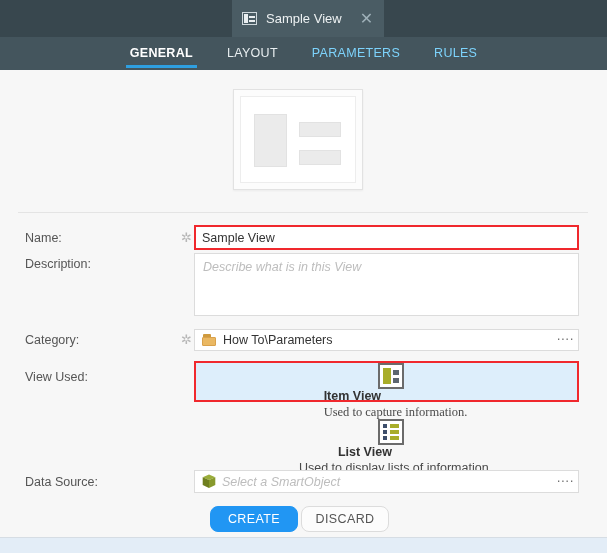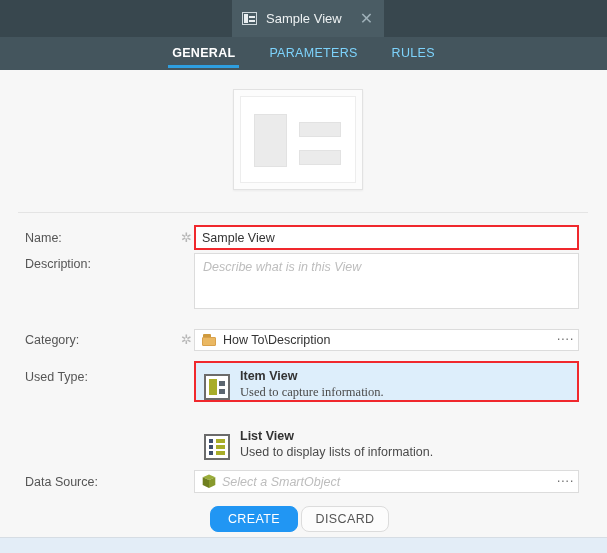--- a/index.html
+++ b/index.html
@@ -253,22 +253,23 @@
     position: relative;
     flex: 0 0 auto;
     margin-right: 6px;
   }
 
   
   .vt-option {
     position: absolute;
     box-sizing: border-box;
     display: flex;
-    align-items: flex-end;
+    align-items: center;
     cursor: pointer;
+    flex-direction: column;
   }
   .vt-option.selected {
     background: #ddeefb;
     border: 2px solid #f0282d;
   }
   .vt-icon {
     width: 26px; height: 26px;
     background: #ffffff;
     border: 2px solid #6b6b6b;
     box-sizing: border-box;
@@ -352,20 +353,21 @@
             <i></i>
           </span>
       </span>
       <span class="tab-title">Sample View</span>
       <span class="tab-close">✕</span>
     </div>
   </div>
 
   <div class="tabstrip">
     <div class="strip-tab active">GENERAL</div>
+    <div class="strip-tab lit">LAYOUT</div>
     <div class="strip-tab">PARAMETERS</div>
     <div class="strip-tab">RULES</div>
   </div>
 
   <div class="content">
 
     <div class="thumb-wrap">
       <div class="thumb-outer">
         <div class="thumb-inner">
           <div class="thumb-block"></div>
@@ -379,36 +381,36 @@
 
     <div class="form">
 
       <div class="lbl" style="left:25px; top:161px;">Name:</div>
       <div class="star" style="left:181px; top:161px;">✲</div>
       <div class="field redbox" style="left:194px; top:155px; width:385px; height:25px;">
         <span title="Sample View">Sample View</span>
       </div>
 
       <div class="lbl" style="left:25px; top:187px;">Description:</div>
-      <div class="textarea" style="left:194px; top:183px; width:385px; height:56px;">
+      <div class="textarea" style="left:194px; top:183px; width:385px; height:63px;">
         <span>Describe what is in this View</span>
       </div>
 
       <div class="lbl" style="left:25px; top:263px;">Category:</div>
       <div class="star" style="left:181px; top:263px;">✲</div>
       <div class="field" style="left:194px; top:259px; width:385px; height:22px;">
         <span class="folder-icon">
           <span class="ftab"></span>
             <span class="fbody"></span>
         </span>
-        <span>How To\Description</span>
+        <span>How To\Parameters</span>
         <span class="ellipsis-btn">····</span>
       </div>
 
-      <div class="lbl" style="left:25px; top:300px;">Used Type:</div>
+      <div class="lbl" style="left:25px; top:300px;">View Used:</div>
 
       <div class="vt-option selected" style="left:194px; top:291px; width:385px; height:41px; padding:0 0 0 8px;">
         <span class="vt-icon">
           <span class="blk"></span>
           <span class="bars">
               <i></i>
               <i></i>
             </span>
         </span>
         <span class="vt-text">
@@ -426,21 +428,21 @@
           <span class="lrow">
               <span class="dot"></span>
               <span class="ln"></span>
             </span>
           <span class="lrow">
               <span class="dot"></span>
               <span class="ln"></span>
             </span>
         </span>
         <span class="vt-text">
-          <span class="vt-title" style="display:block;">List View</span>
+          <span class="vt-title" style="display:block;margin-left:39px;">List View</span>
           <span class="vt-desc" style="display:block;">Used to display lists of information.</span>
         </span>
       </div>
 
       <div class="lbl" style="left:25px; top:405px;">Data Source:</div>
       <div class="field" style="left:194px; top:400px; width:385px; height:23px;">
         <span class="cube-icon">
           <svg width="14" height="15" viewBox="0 0 14 15">
             <polygon points="7,0.5 13.3,3.3 7,6.1 0.7,3.3" fill="#9aad3a"></polygon>
             <polygon points="0.7,3.3 7,6.1 7,13.9 0.7,11.1" fill="#6f7f1f"></polygon>

